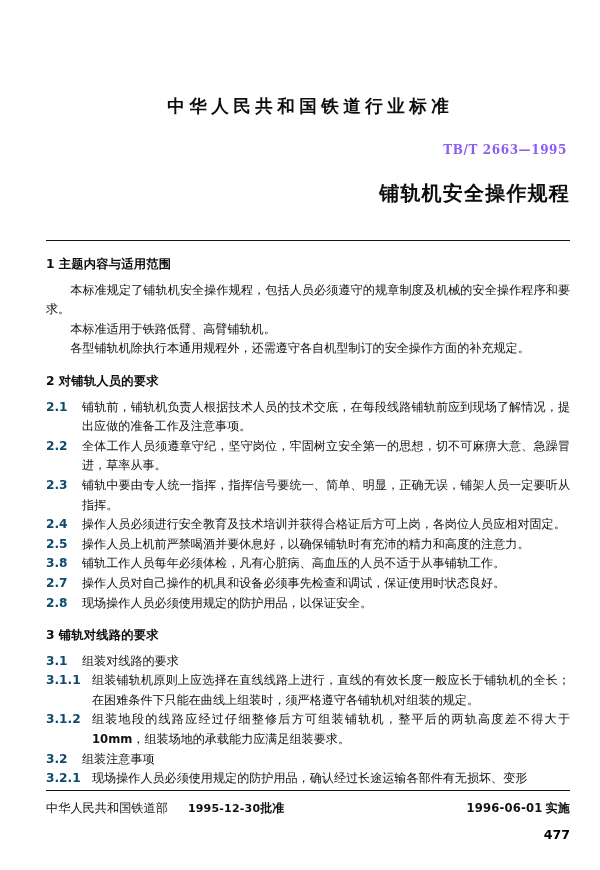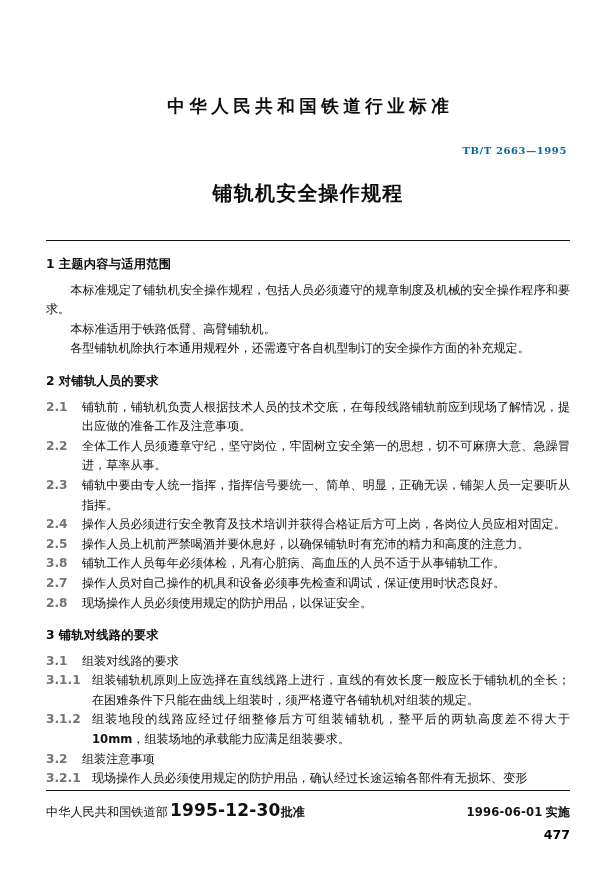--- a/index.html
+++ b/index.html
@@ -37,26 +37,26 @@
     text-indent: 4.5px;
   }
   .std-no-row {
     text-align: right;
     margin-top: 22px;
     padding-right: 3px;
   }
   .std-no {
     font-family: "DejaVu Serif", "Liberation Serif", serif;
     font-weight: bold;
-    font-size: 10px;
+    font-size: 12px;
     letter-spacing: 0.6px;
-    color: #0369a1;
+    color: #8b5cf6;
   }
   .doc-title {
-    text-align: center;
+    text-align: right;
     font-family: "DejaVu Sans", "Liberation Sans", sans-serif;
     font-weight: bold;
     font-size: 20px;
     letter-spacing: 1.2px;
     margin-top: 22px;
     color: #0d0d0d;
   }
 
   
   .rule-top {
@@ -108,21 +108,21 @@
     align-items: flex-start;
     text-align: justify;
   }
   .item .num {
     font-family: "DejaVu Sans", "Liberation Sans", sans-serif;
     font-weight: bold;
     font-size: 12.2px;
     line-height: 19.6px;
     flex: 0 0 auto;
     white-space: nowrap;
-    color: #737373;
+    color: #0c4a6e;
   }
   .item .num.w2 { min-width: 36px; }
   .item .num.w3 { min-width: 46px; }
   .item .txt {
     flex: 1 1 auto;
     text-align: justify;
     text-justify: inter-ideograph;
   }
   .mm {
     font-family: "DejaVu Sans", "Liberation Sans", sans-serif;
@@ -145,22 +145,22 @@
     display: flex;
     align-items: baseline;
   }
   .pub-name {
     font-family: "DejaVu Serif", "Liberation Serif", serif;
     color: #111;
   }
   .approve-date {
     font-family: "DejaVu Sans", "Liberation Sans", sans-serif;
     font-weight: bold;
-    font-size: 17px;
-    margin-left: 2px;
+    font-size: 11px;
+    margin-left: 20px;
     letter-spacing: 0.2px;
   }
   .approve-word {
     font-family: "DejaVu Serif", "Liberation Serif", serif;
     font-weight: bold;
     font-size: 12px;
   }
   .footer-right {
     font-family: "DejaVu Sans", "Liberation Sans", sans-serif;
     font-weight: bold;

